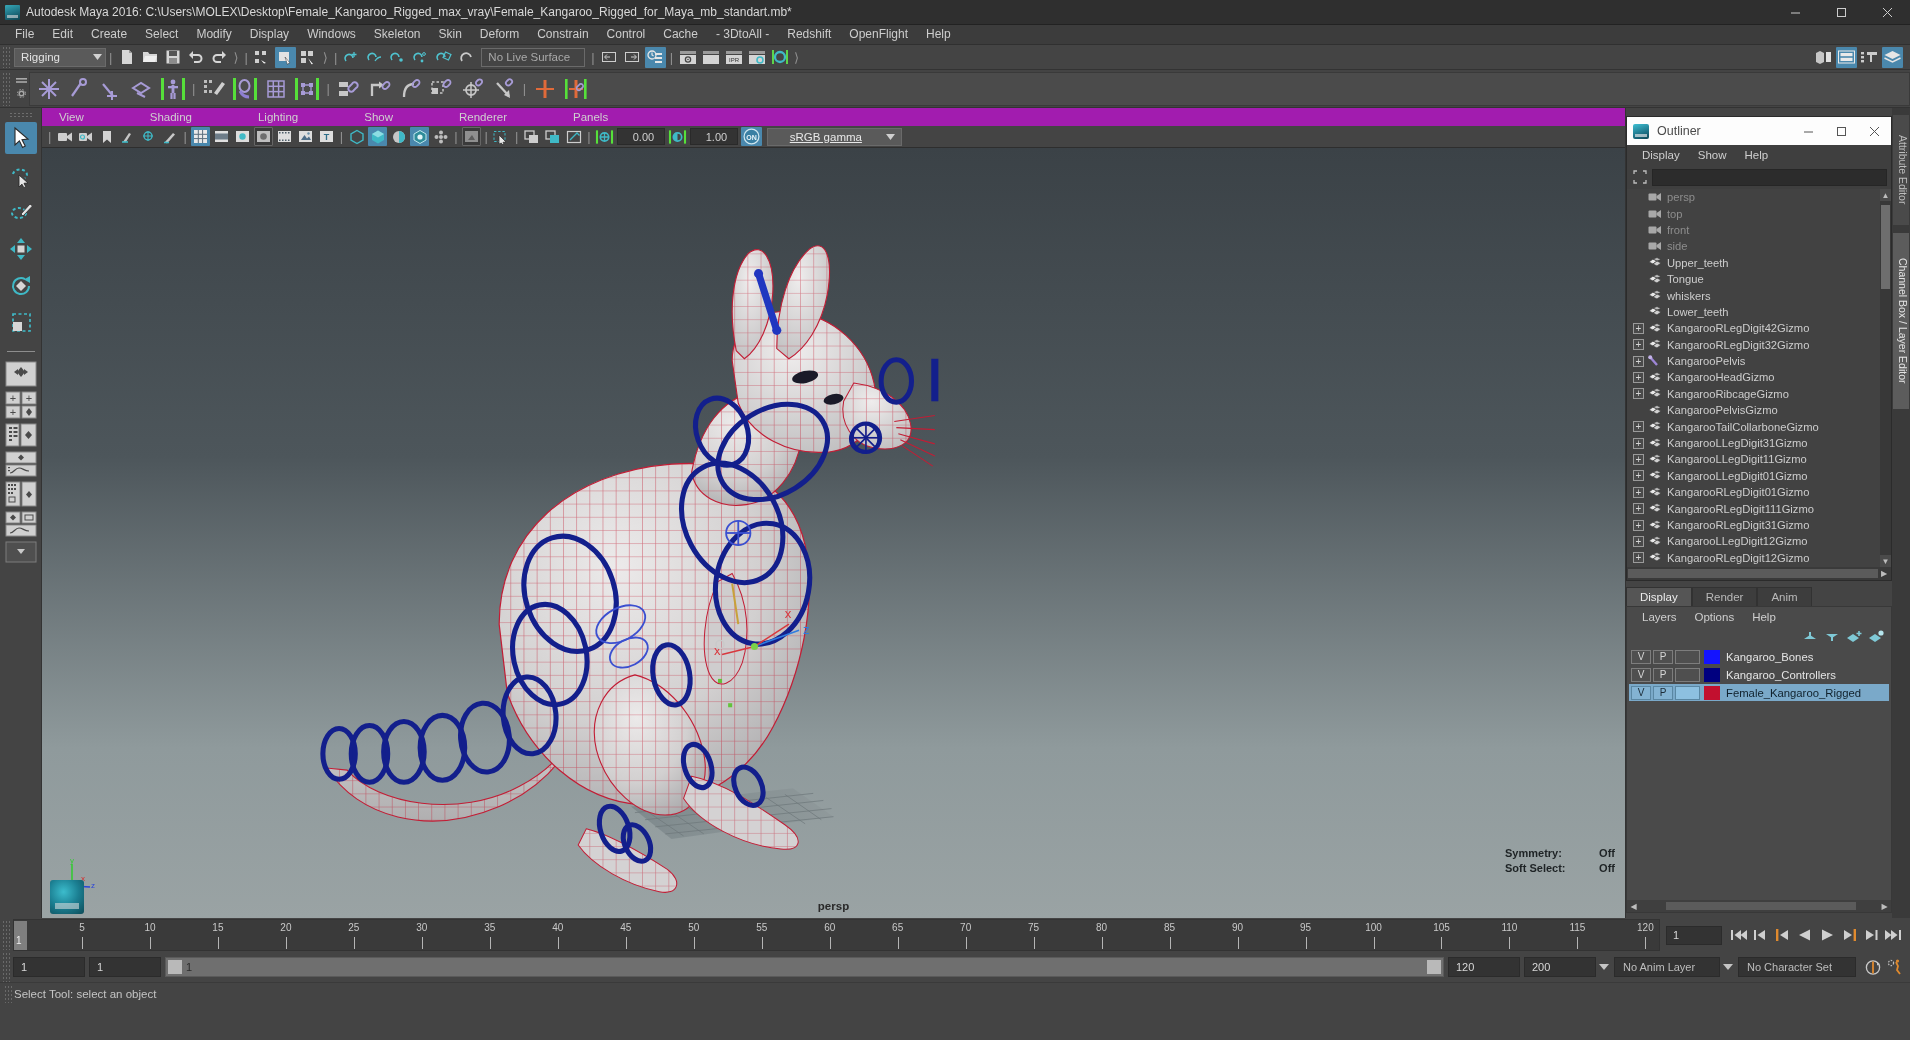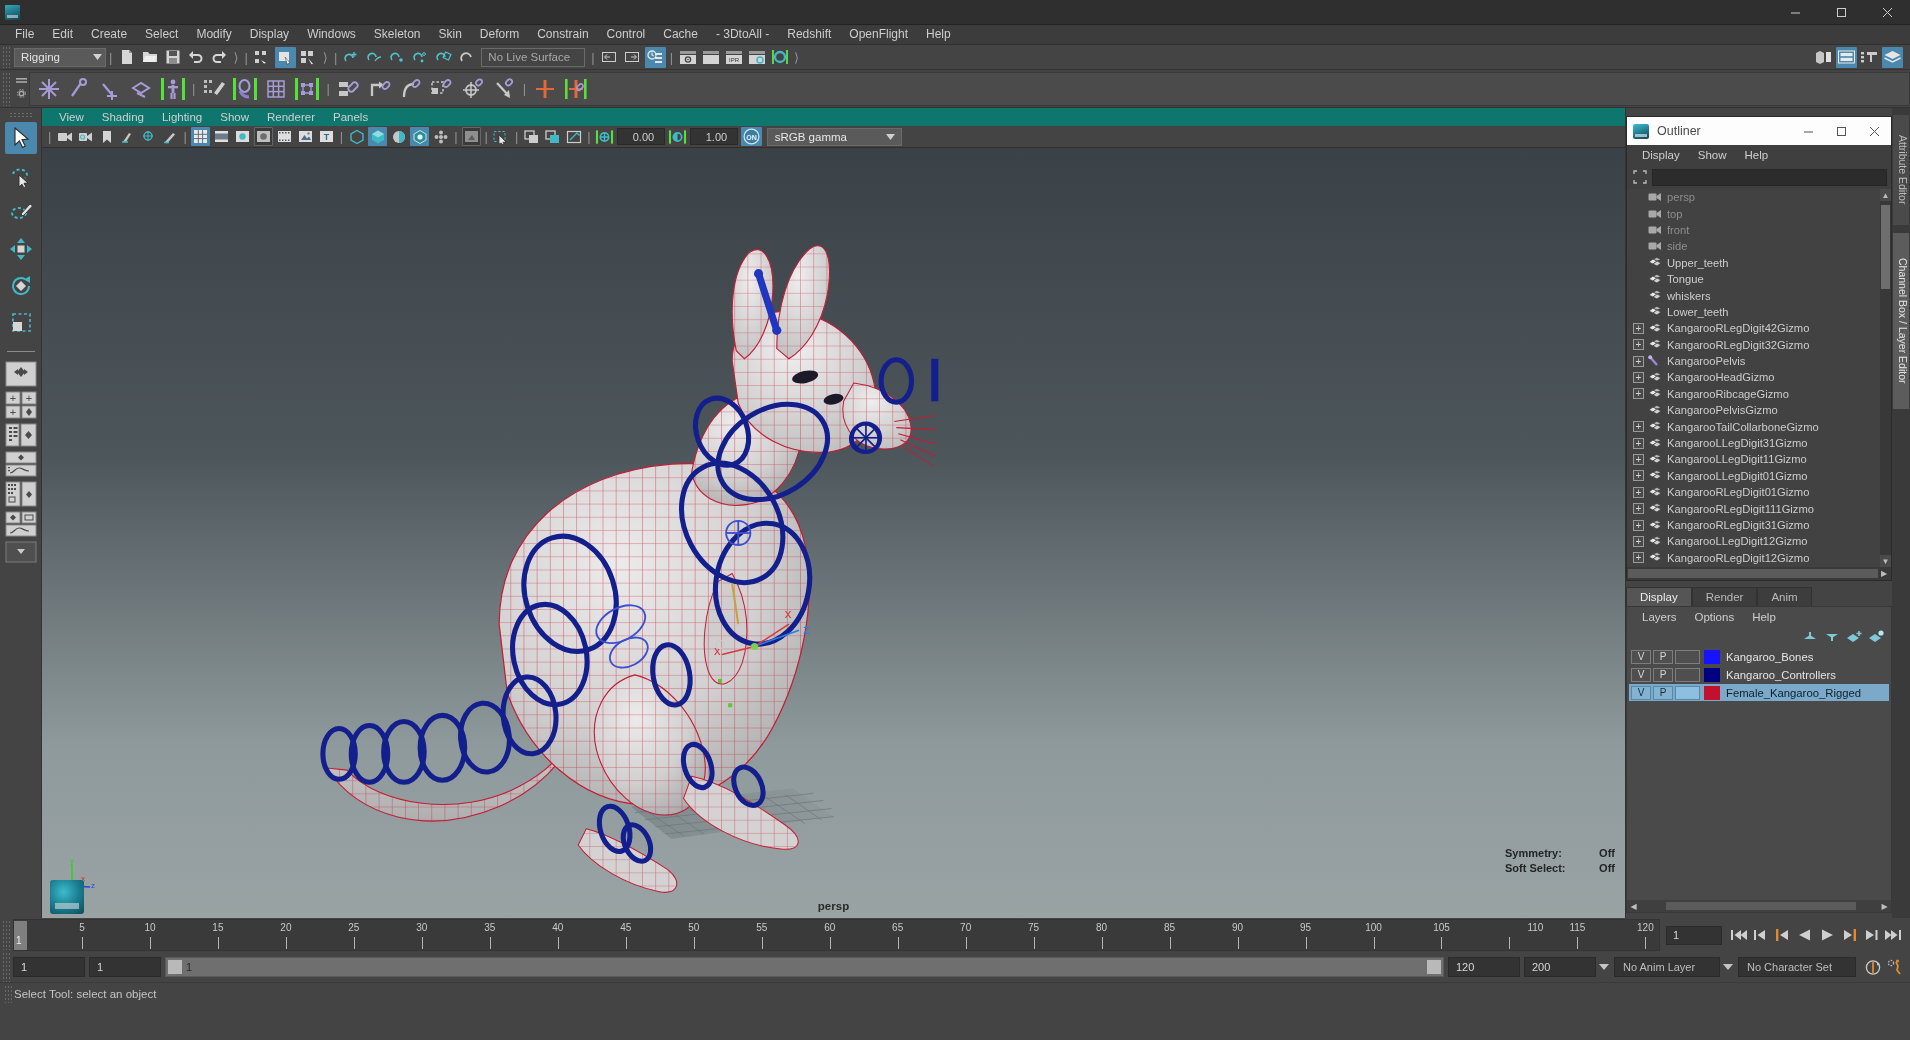--- a/index.html
+++ b/index.html
@@ -65,31 +65,31 @@
     padding-top:4px; flex:none; border-right:1px solid #333;}
   .tbgrip{width:24px;height:7px;margin-bottom:3px;
     background-image:radial-gradient(#8a8a8a 0.8px,transparent 0.9px);background-size:4px 3px;opacity:.6;}
   .tbtn{width:32px;height:32px;margin-bottom:5px;display:flex;align-items:center;justify-content:center;border-radius:2px;}
   .tbtn.on{background:#4a88ad;}
   .tbdiv{width:28px;height:1px;background:#8d8d8d;margin:7px 0 9px;}
   .qbtn{width:34px;margin-bottom:4px;display:block;}
 
   
   .vpcol { flex:1; display:flex; flex-direction:column; min-width:0; }
-  .vp-menubar { height:18px; background:#0f766e; display:flex; align-items:center; padding-left:8px; }
+  .vp-menubar { height:18px; background:#a21caf; display:flex; align-items:center; padding-left:8px;gap:48px; }
   .vp-menu { padding:0 9px; font-size:11.5px; color:#cfcfcf; }
   .vp-toolbar { height:22px; background:#444; display:flex; align-items:center; padding:0 3px; gap:0px;
     border-bottom:1px solid #2e2e2e;}
   .vbtn{width:19px;height:19px;display:flex;align-items:center;justify-content:center;flex:none;margin:0 1px;border-radius:1px;}
   .vbtn.on{background:#4a88ad;}
   .vbtn.pressed{background:#3a3a3a;border:1px solid #666;}
   .numfield{width:48px;height:17px;background:#333;color:#cfcfcf;font-size:11px;display:flex;align-items:center;
     padding-left:15px;margin:0 2px;border:1px solid #2a2a2a;}
   .gammabox{width:135px;height:18px;background:#5a5a5a;color:#e8e8e8;font-size:11.5px;display:flex;align-items:center;
-    padding-left:7px;margin-left:4px;border:1px solid #6a6a6a;}
+    padding-left:22px;margin-left:4px;border:1px solid #6a6a6a;text-decoration:underline;}
 
   
   .viewport { position:relative; flex:1; overflow:hidden;
     background:linear-gradient(180deg,#3b4247 0%, #4d565b 40%, #8f9a9c 78%, #9aa3a4 100%); }
   .vp-persp { position:absolute; bottom:6px; left:50%; transform:translateX(-50%);
     font-size:11.5px; color:#2a2a2a; font-weight:bold; }
   .vp-hud { position:absolute; right:10px; bottom:42px; font-size:11px; color:#1e2325; font-weight:bold; }
   .vp-hud div{display:flex; justify-content:space-between; width:110px; line-height:15px;}
   .axis-gizmo { position:absolute; left:20px; bottom:24px; width:40px; height:40px; }
   .maya-logo { position:absolute; left:8px; bottom:4px; width:34px; height:34px;
@@ -194,20 +194,21 @@
   .helpline span{font-size:11.5px;color:#c4c4c4;}
   svg{display:block;}
 </style>
 </head>
 <body>
 
 <div id="app">
 
   <div class="titlebar">
     <div class="title-icon"></div>
+    <div class="title-text">Autodesk Maya 2016: C:\Users\MOLEX\Desktop\Female_Kangaroo_Rigged_max_vray\Female_Kangaroo_Rigged_for_Maya_mb_standart.mb*</div>
     <div class="win-btns">
       <div class="win-btn">
         <svg width="11" height="11" viewBox="0 0 11 11">
             <line x1="1" y1="6" x2="10" y2="6" stroke="#ccc" stroke-width="1"></line>
           </svg>
       </div>
       <div class="win-btn">
         <svg width="11" height="11" viewBox="0 0 11 11">
             <rect x="1.5" y="1.5" width="8" height="8" fill="none" stroke="#ccc" stroke-width="1"></rect>
           </svg>
@@ -1630,21 +1631,21 @@
           <div class="tl-tick" style="left: 70.2479%;">85</div>
           <div class="tl-mark" style="left: 70.2479%;"></div>
           <div class="tl-tick" style="left: 74.3802%;">90</div>
           <div class="tl-mark" style="left: 74.3802%;"></div>
           <div class="tl-tick" style="left: 78.5124%;">95</div>
           <div class="tl-mark" style="left: 78.5124%;"></div>
           <div class="tl-tick" style="left: 82.6446%;">100</div>
           <div class="tl-mark" style="left: 82.6446%;"></div>
           <div class="tl-tick" style="left: 86.7769%;">105</div>
           <div class="tl-mark" style="left: 86.7769%;"></div>
-          <div class="tl-tick" style="left: 90.9091%; margin-left: 26px;">110</div>
+          <div class="tl-tick" style="left: 90.9091%;">110</div>
           <div class="tl-mark" style="left: 90.9091%;"></div>
           <div class="tl-tick" style="left: 95.0413%;">115</div>
           <div class="tl-mark" style="left: 95.0413%;"></div>
           <div class="tl-tick" style="left: 99.1736%;">120</div>
           <div class="tl-mark" style="left: 99.1736%;"></div>
         </div>
       <div class="tl-curfield">
         <span>1</span>
       </div>
       <div class="pbtn">

